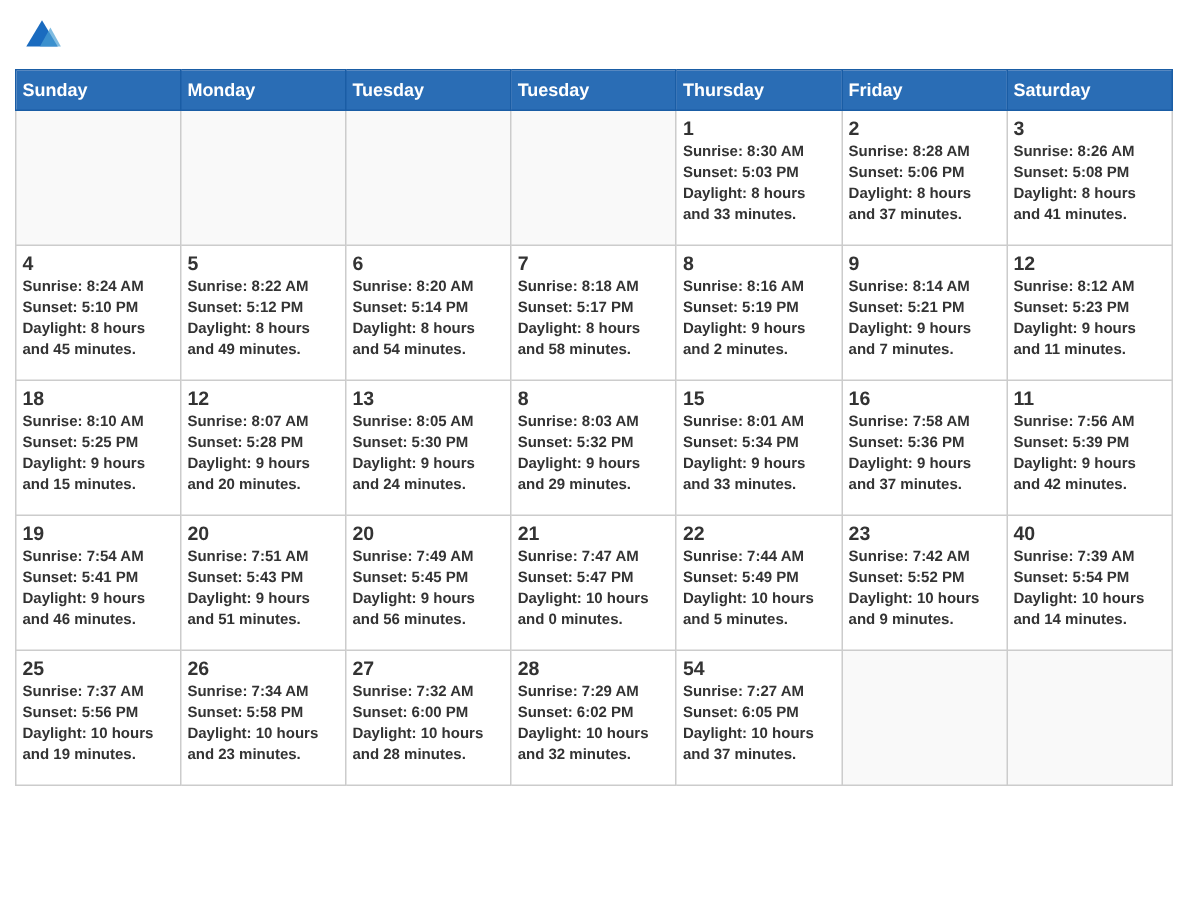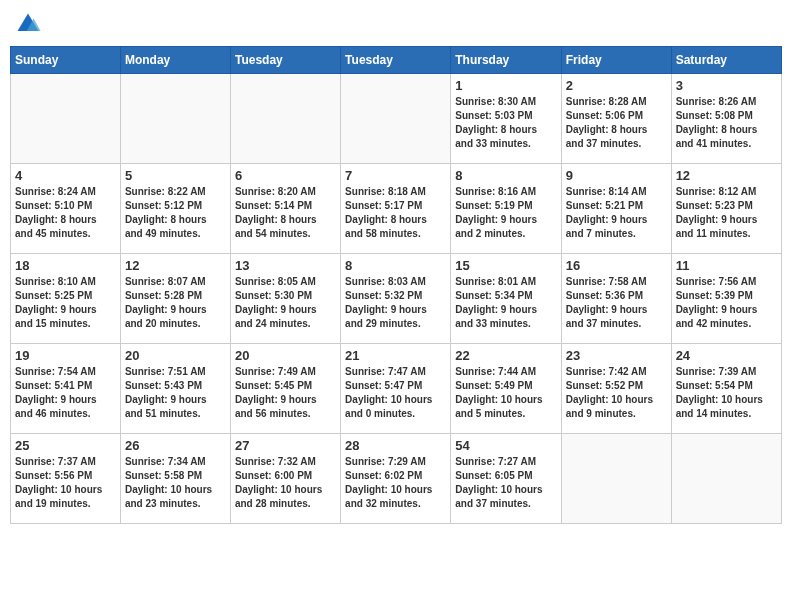--- a/index.html
+++ b/index.html
@@ -219,21 +219,21 @@
         </td>
         <td>
           <div class="day-number">22</div>
           <div class="day-info">Sunrise: 7:44 AM<br>Sunset: 5:49 PM<br>Daylight: 10 hours and 5 minutes.</div>
         </td>
         <td>
           <div class="day-number">23</div>
           <div class="day-info">Sunrise: 7:42 AM<br>Sunset: 5:52 PM<br>Daylight: 10 hours and 9 minutes.</div>
         </td>
         <td>
-          <div class="day-number">24</div>
+          <div class="day-number">40</div>
           <div class="day-info">Sunrise: 7:39 AM<br>Sunset: 5:54 PM<br>Daylight: 10 hours and 14 minutes.</div>
         </td>
       </tr>
       <tr>
         <td>
           <div class="day-number">25</div>
           <div class="day-info">Sunrise: 7:37 AM<br>Sunset: 5:56 PM<br>Daylight: 10 hours and 19 minutes.</div>
         </td>
         <td>
           <div class="day-number">26</div>

